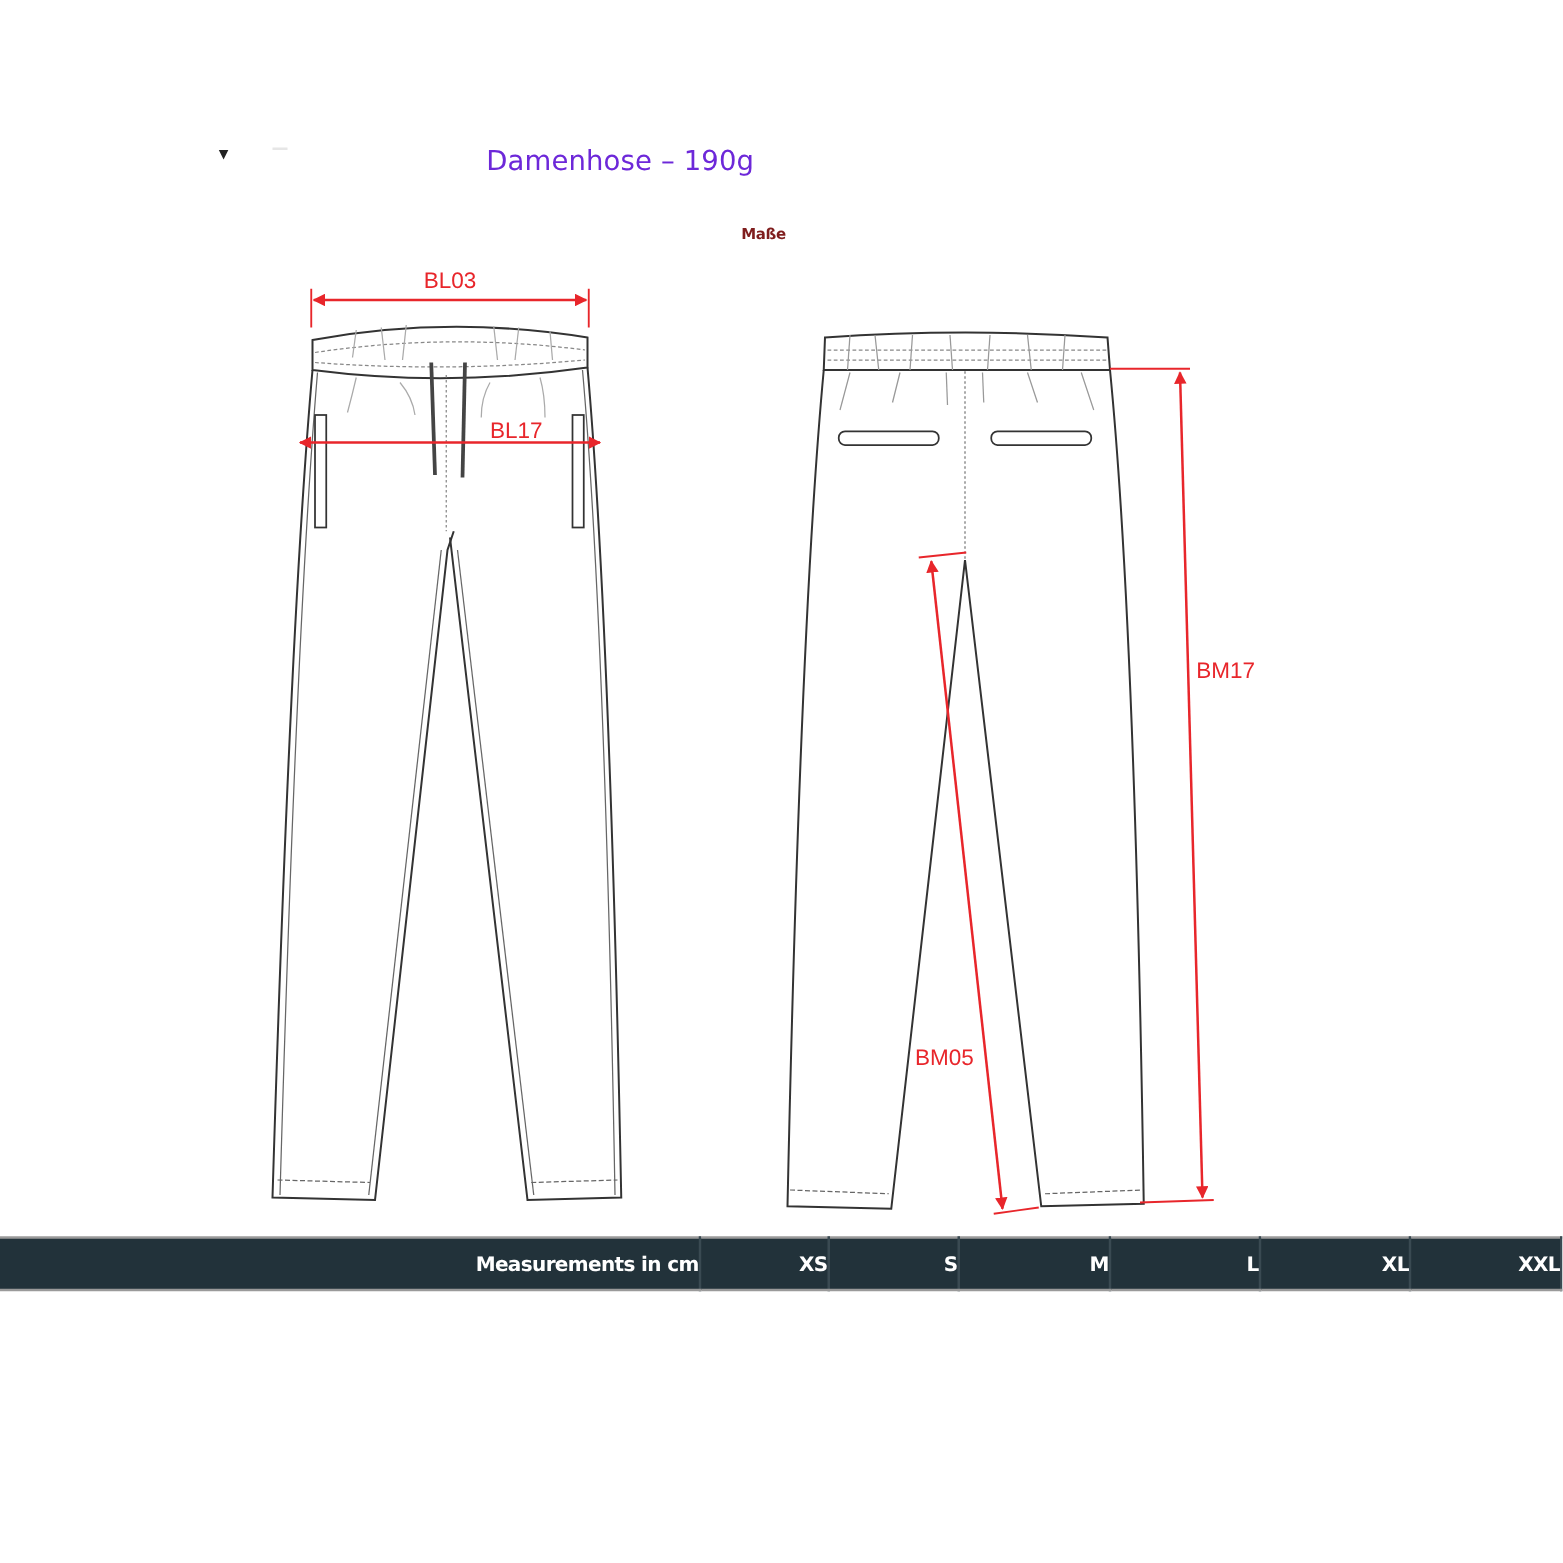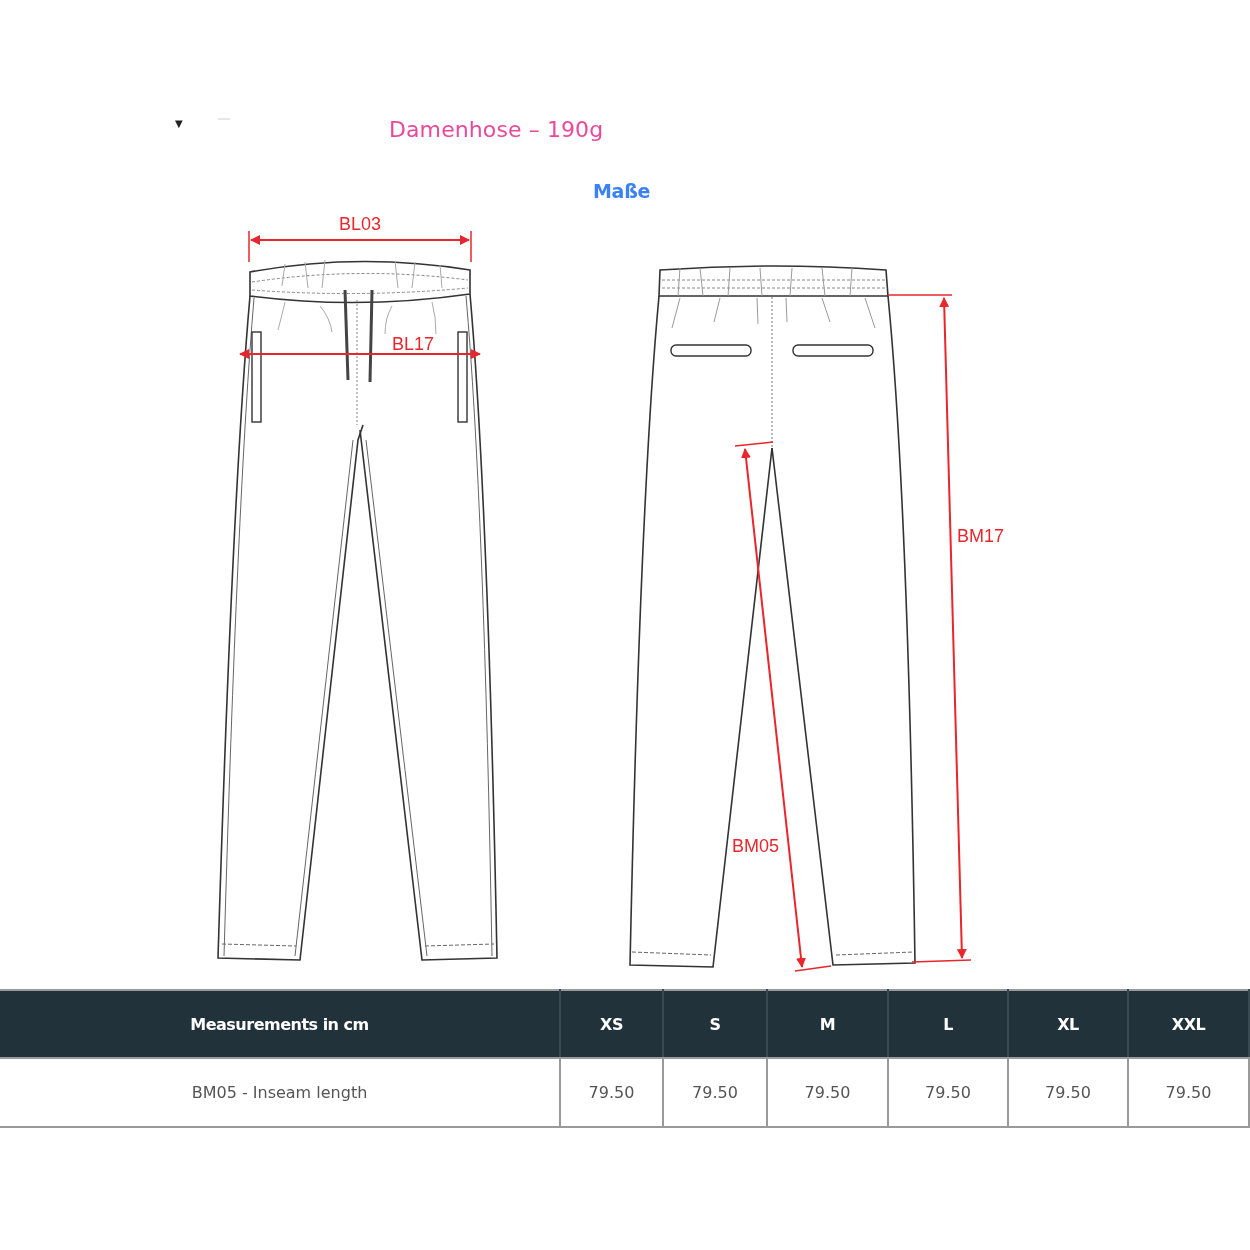--- a/index.html
+++ b/index.html
@@ -1,24 +1,24 @@
 <!DOCTYPE html>
 <html><head>
 <meta charset="utf-8">
 <style>
   html, body { margin: 0; padding: 0; background: #ffffff; }
   body { width: 1250px; height: 1250px; position: relative; overflow: hidden; font-family: "DejaVu Sans", "Liberation Sans", sans-serif; }
   .bullet { position: absolute; left: 175px; top: 118px; font-size: 10px; color: #222; }
   .faint { position: absolute; left: 218px; top: 118px; width: 12px; height: 2px; background: #e6e6e6; }
-  .product-title { position: absolute; left: 389px; top: 117px; font-size: 22px; color: #ec4899; letter-spacing: 0.1px; white-space: nowrap; }
-  .section-title { position: absolute; left: 593px; top: 180px; font-size: 19px; color: #3b82f6; font-weight: bold; letter-spacing: -0.3px; white-space: nowrap; }
+  .product-title { position: absolute; left: 389px; top: 117px; font-size: 22px; color: #6d28d9; letter-spacing: 0.1px; white-space: nowrap; }
+  .section-title { position: absolute; left: 593px; top: 180px; font-size: 12px; color: #7f1d1d; font-weight: bold; letter-spacing: -0.3px; white-space: nowrap; }
   svg.drawing { position: absolute; left: 0; top: 0; }
   .dim-label { font-family: "Liberation Sans", sans-serif; font-size: 18px; fill: #e8262b; }
   table.size-table { position: absolute; left: 0; top: 989px; width: 1249px; border-collapse: collapse; table-layout: fixed; }
-  table.size-table th, table.size-table td { border: 2px solid #9a9a9a; text-align: center; font-size: 16px; padding: 13px; }
+  table.size-table th, table.size-table td { border: 2px solid #9a9a9a; text-align: right; font-size: 16px; padding: 0; }
   table.size-table th { background: #22323a; color: #ffffff; font-weight: bold; height: 40px; font-size: 16px; letter-spacing: -0.5px; border-color: #9a9a9a #3a4a52; }
   table.size-table td { color: #555; height: 41px; background: #fff; }
   table.size-table tr td:first-child, table.size-table tr th:first-child { border-left: none; }
 </style>
 </head>
 <body>
 
 <div class="bullet">▼</div>
 <div class="faint"></div>
 <div class="product-title">Damenhose – 190g</div>
@@ -144,23 +144,14 @@
       <th>Measurements in cm</th>
       <th>XS</th>
       <th>S</th>
       <th>M</th>
       <th>L</th>
       <th>XL</th>
       <th>XXL</th>
     </tr>
   </thead>
   <tbody>
-    <tr>
-      <td>BM05 - Inseam length</td>
-      <td>79.50</td>
-      <td>79.50</td>
-      <td>79.50</td>
-      <td>79.50</td>
-      <td>79.50</td>
-      <td>79.50</td>
-    </tr>
   </tbody>
 </table>
 
 </body></html>

